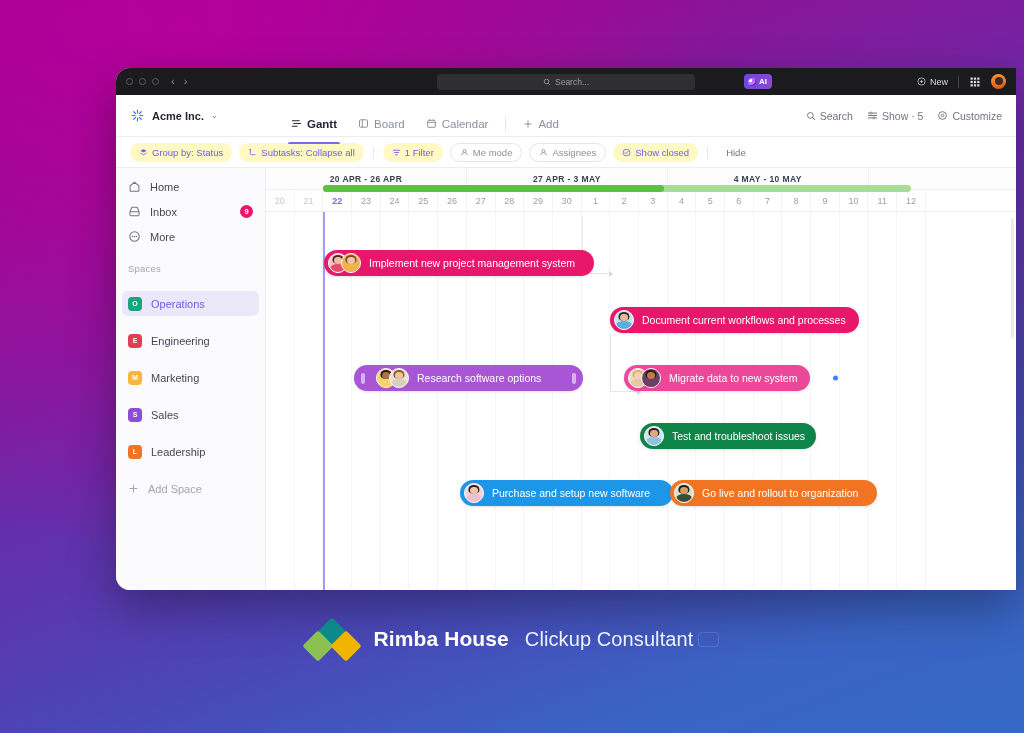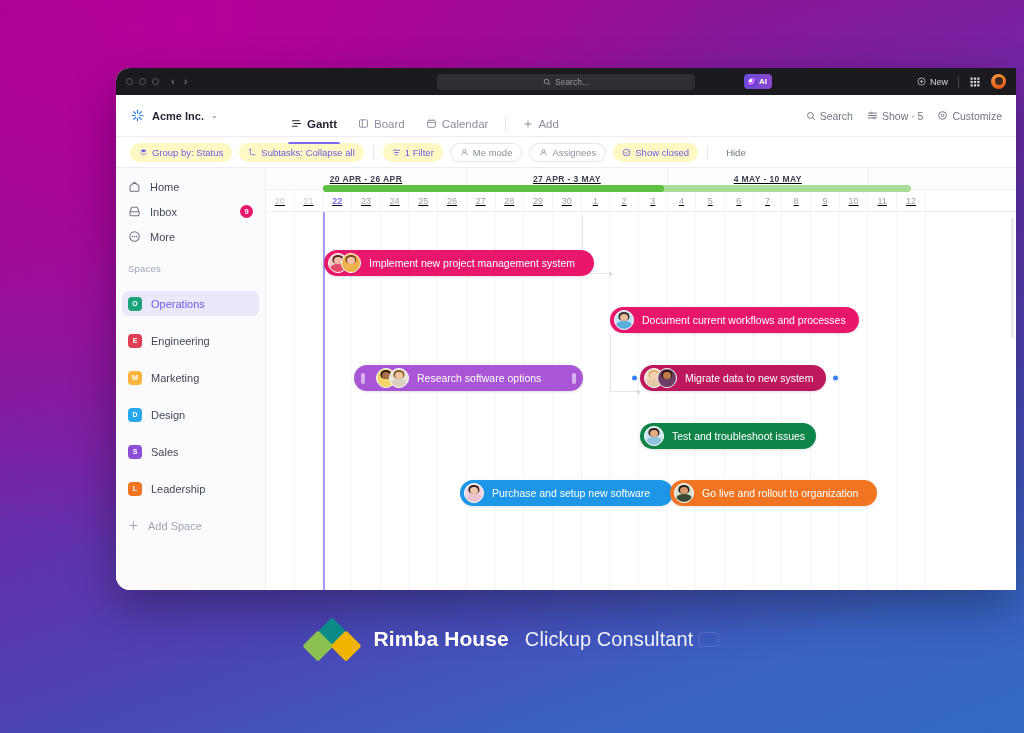--- a/index.html
+++ b/index.html
@@ -98,21 +98,21 @@
     width:13px;height:13px;border-radius:50%; display:flex;align-items:center;justify-content:center;}
   .slabel { font-size:9.5px; color:#a0a5b1; padding:14px 12px 5px; letter-spacing:.2px; }
   .space { display:flex; align-items:center; gap:9px; height:25px; margin:12px 6px; padding:0 6px;
     border-radius:6px; font-size:11px; color:#414856; cursor:pointer;}
   .space.sel { background:#ebe8fb; color:#6b5ce7; font-weight:500; }
   .sq { width:14px;height:14px;border-radius:4px;color:#fff;font-size:7px;font-weight:bold;
     display:flex;align-items:center;justify-content:center;flex:none;}
   .addspace { display:flex; align-items:center; gap:9px; height:25px; padding:0 12px; font-size:11px; color:#a0a5b1; cursor:pointer; margin-top:4px;}
 
   
-  .gantt { flex:1; position:relative; background:#fff; overflow:hidden;text-decoration:underline; }
+  .gantt { flex:1; position:relative; background:#fff; overflow:hidden; }
   .wkrow { height:22px; display:flex; border-bottom:1px solid #f0f0f5; background:#fdfdfe;}
   .wk { display:flex;align-items:center;justify-content:center; font-size:8.5px; font-weight:bold;
      color:#3a4050; letter-spacing:.4px; border-right:1px solid #f0f0f5;}
   .dayrow { height:22px; display:flex; border-bottom:1px solid #eeeef3;}
   .day { width:28.7px; flex:none; display:flex;align-items:center;justify-content:center;
      font-size:9px; color:#9aa0ad; border-right:1px solid #f4f4f8;}
   .day.dim { color:#c3c7d1; }
   .day.today { color:#7b68ee; font-weight:bold; }
   .grid { position:absolute; left:0; right:0; top:44px; bottom:0; display:flex; }
   .gcol { width:28.7px; flex:none; border-right:1px solid #f5f5f9; }
@@ -395,24 +395,20 @@
           <span class="sq" style="background:#1aa47b">O</span>
           <span>Operations</span>
         </div>
         <div class="space">
           <span class="sq" style="background:#e03e52">E</span>
           <span>Engineering</span>
         </div>
         <div class="space">
           <span class="sq" style="background:#f9b53c">M</span>
           <span>Marketing</span>
-        </div>
-        <div class="space">
-          <span class="sq" style="background:#28a8ea">D</span>
-          <span>Design</span>
         </div>
         <div class="space">
           <span class="sq" style="background:#8b4fd6">S</span>
           <span>Sales</span>
         </div>
         <div class="space">
           <span class="sq" style="background:#f07421">L</span>
           <span>Leadership</span>
         </div>
         <div class="addspace">
@@ -541,21 +537,21 @@
                   <span class="hair" style="background:#8a5a2a"></span>
                   <span class="head" style="background:#efc3a2"></span>
                   <span class="body" style="background:#d9cfbf"></span>
                 </span>
             </span>
             <span class="txt">Research software options</span>
             <span class="handle r"></span>
           </div>
 
           <div class="dot" style="left:366px; top:166px"></div>
-          <div class="bar" style="left:374px; top:153px; width:186px; background:#be185d">
+          <div class="bar" style="left:358px; top:153px; width:186px; background:#ec4899">
             <span class="av" style="background:#f0dbc6">
               <span class="f">
                   <span class="hair" style="background:#d8b46a"></span>
                   <span class="head" style="background:#f4cfb4"></span>
                   <span class="body" style="background:#e4c9a8"></span>
                 </span>
             </span>
             <span class="av" style="background:#6b3f66">
               <span class="f">
                   <span class="hair" style="background:#2b1a14"></span>

